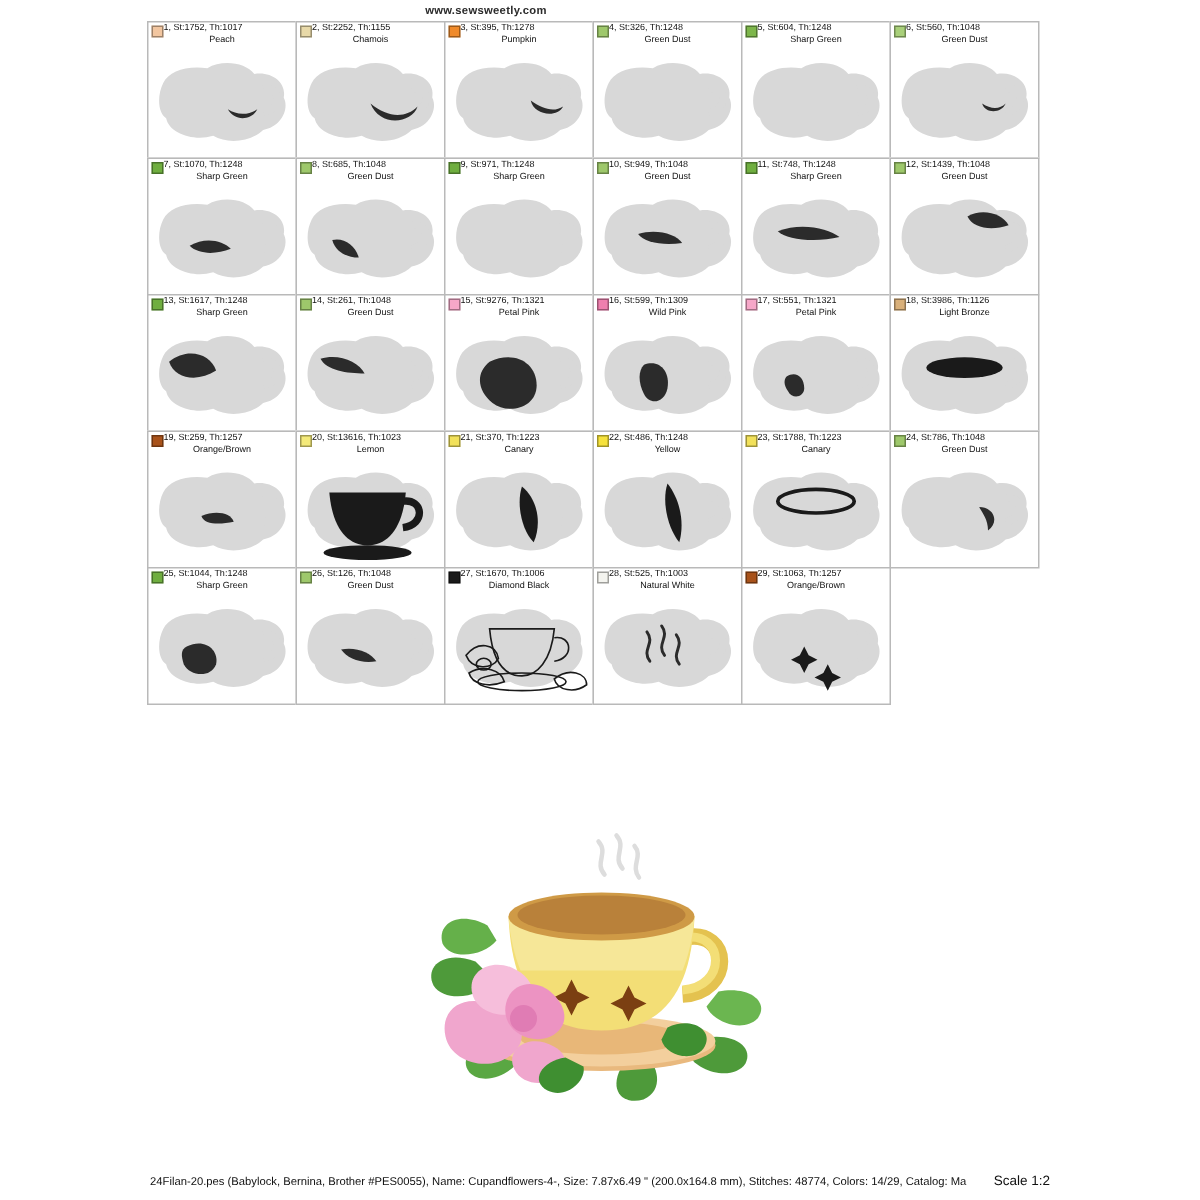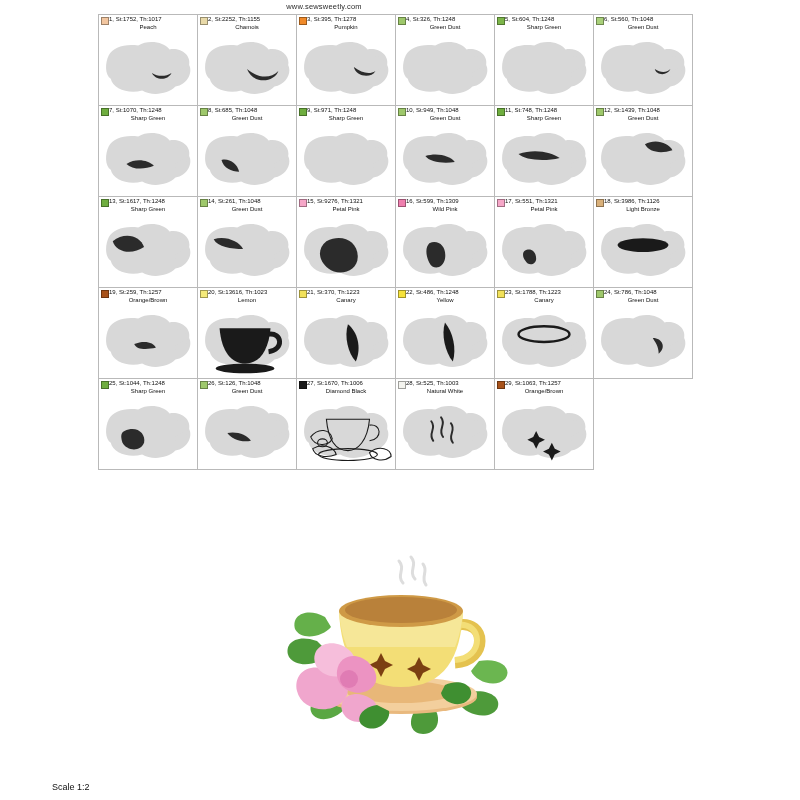--- a/index.html
+++ b/index.html
@@ -7,21 +7,21 @@
     width:800px;height:800px;
     background:#ffffff;
     font-family:"Liberation Sans", sans-serif;
     color:#000;
     position:relative;
     overflow:hidden;
   }
   #site{
     position:absolute;top:2px;left:0;width:648px;
     text-align:center;
-    font-size:7.5px;font-weight:normal;color:#2b2b2b;
+    font-size:7.5px;font-weight:bold;color:#2b2b2b;
     letter-spacing:.2px;
   }
   #grid{
     position:absolute;
     left:98px;top:14px;
     width:604px;
   }
   .row{display:flex;}
   .cell{
     width:100px;height:92px;
@@ -509,14 +509,15 @@
     </g>
 
     <g>
       <path d="M112 160 C96 162 88 176 100 182 C112 188 126 176 124 166 Z" fill="#3f8f31"></path>
       <path d="M180 140 C196 132 212 142 204 154 C196 164 178 158 176 148 Z" fill="#3f8f31"></path>
     </g>
   </svg>
 </div>
 
 <div id="footer">
+  <div id="footline">24Filan-20.pes (Babylock, Bernina, Brother #PES0055), Name: Cupandflowers-4-, Size: 7.87x6.49 " (200.0x164.8 mm), Stitches: 48774, Colors: 14/29, Catalog: Ma</div>
   <div id="scale">Scale 1:2</div>
 </div>
 
 </body></html>

